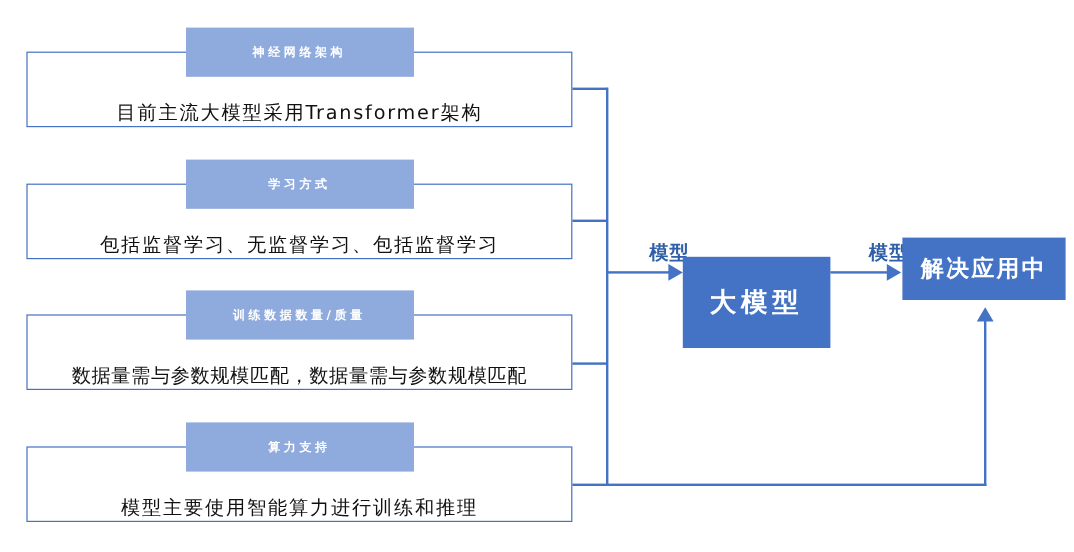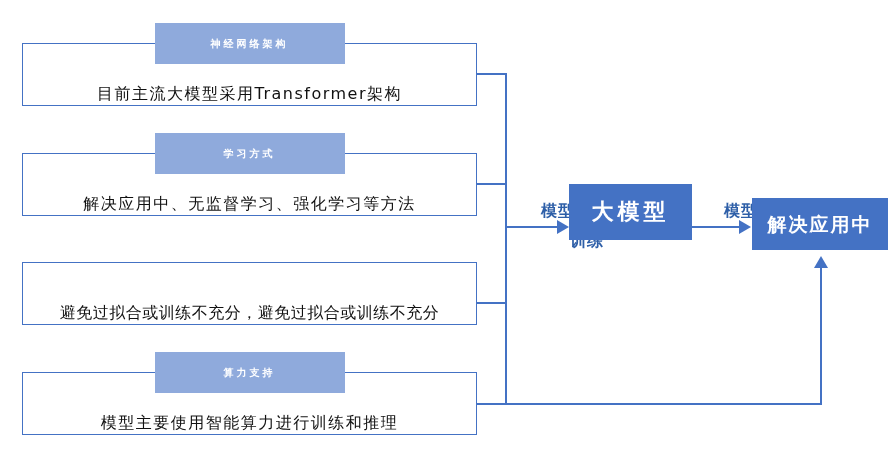--- a/index.html
+++ b/index.html
@@ -40,49 +40,52 @@
   .flow-label{
     position:absolute;width:58px;text-align:center;
     color:var(--flow-label-text,#2E5FA8);font-weight:bold;
     font-size:16px;letter-spacing:1px;white-space:nowrap;margin-left:24px;
   }
   .solid-box{
     position:absolute;background:var(--solid-box-fill,#4472C4);
     color:var(--solid-box-text,#fff);display:flex;flex-direction:column;
     align-items:center;justify-content:center;font-weight:bold;white-space:nowrap;
   }
-  .solid-box.model{left:569px;top:184px;width:123px;height:56px;font-size:22px;letter-spacing:4px;}
+  .solid-box.model{left:569px;top:214px;width:123px;height:76px;font-size:22px;letter-spacing:4px;}
   .solid-box.task{left:752px;top:198px;width:136px;height:52px;font-size:19px;letter-spacing:2px;line-height:27px;}
 </style>
 </head>
 <body>
 
 <div class="canvas">
 
   <div class="factor" style="top:43px">
     <div class="body">
       <span>目前主流大模型采用Transformer架构</span>
     </div>
     <div class="tab">
       <span>神经网络架构</span>
     </div>
   </div>
 
   <div class="factor" style="top:153px">
     <div class="body">
-      <span>解决应用中、无监督学习、强化学习等方法</span>
+      <span>包括监督学习、无监督学习、包括监督学习</span>
     </div>
     <div class="tab">
       <span>学习方式</span>
     </div>
   </div>
 
   <div class="factor" style="top:262px">
     <div class="body" style="letter-spacing:0.5px">
-      <span>避免过拟合或训练不充分，避免过拟合或训练不充分</span>
+      <span>数据量需与参数规模匹配，数据量需与参数规模匹配</span>
+    </div>
+    <div class="tab">
+      <span>训练数据数量/质量</span>
     </div>
   </div>
 
   <div class="factor" style="top:372px">
     <div class="body">
       <span>模型主要使用智能算力进行训练和推理</span>
     </div>
     <div class="tab">
       <span>算力支持</span>
     </div>

